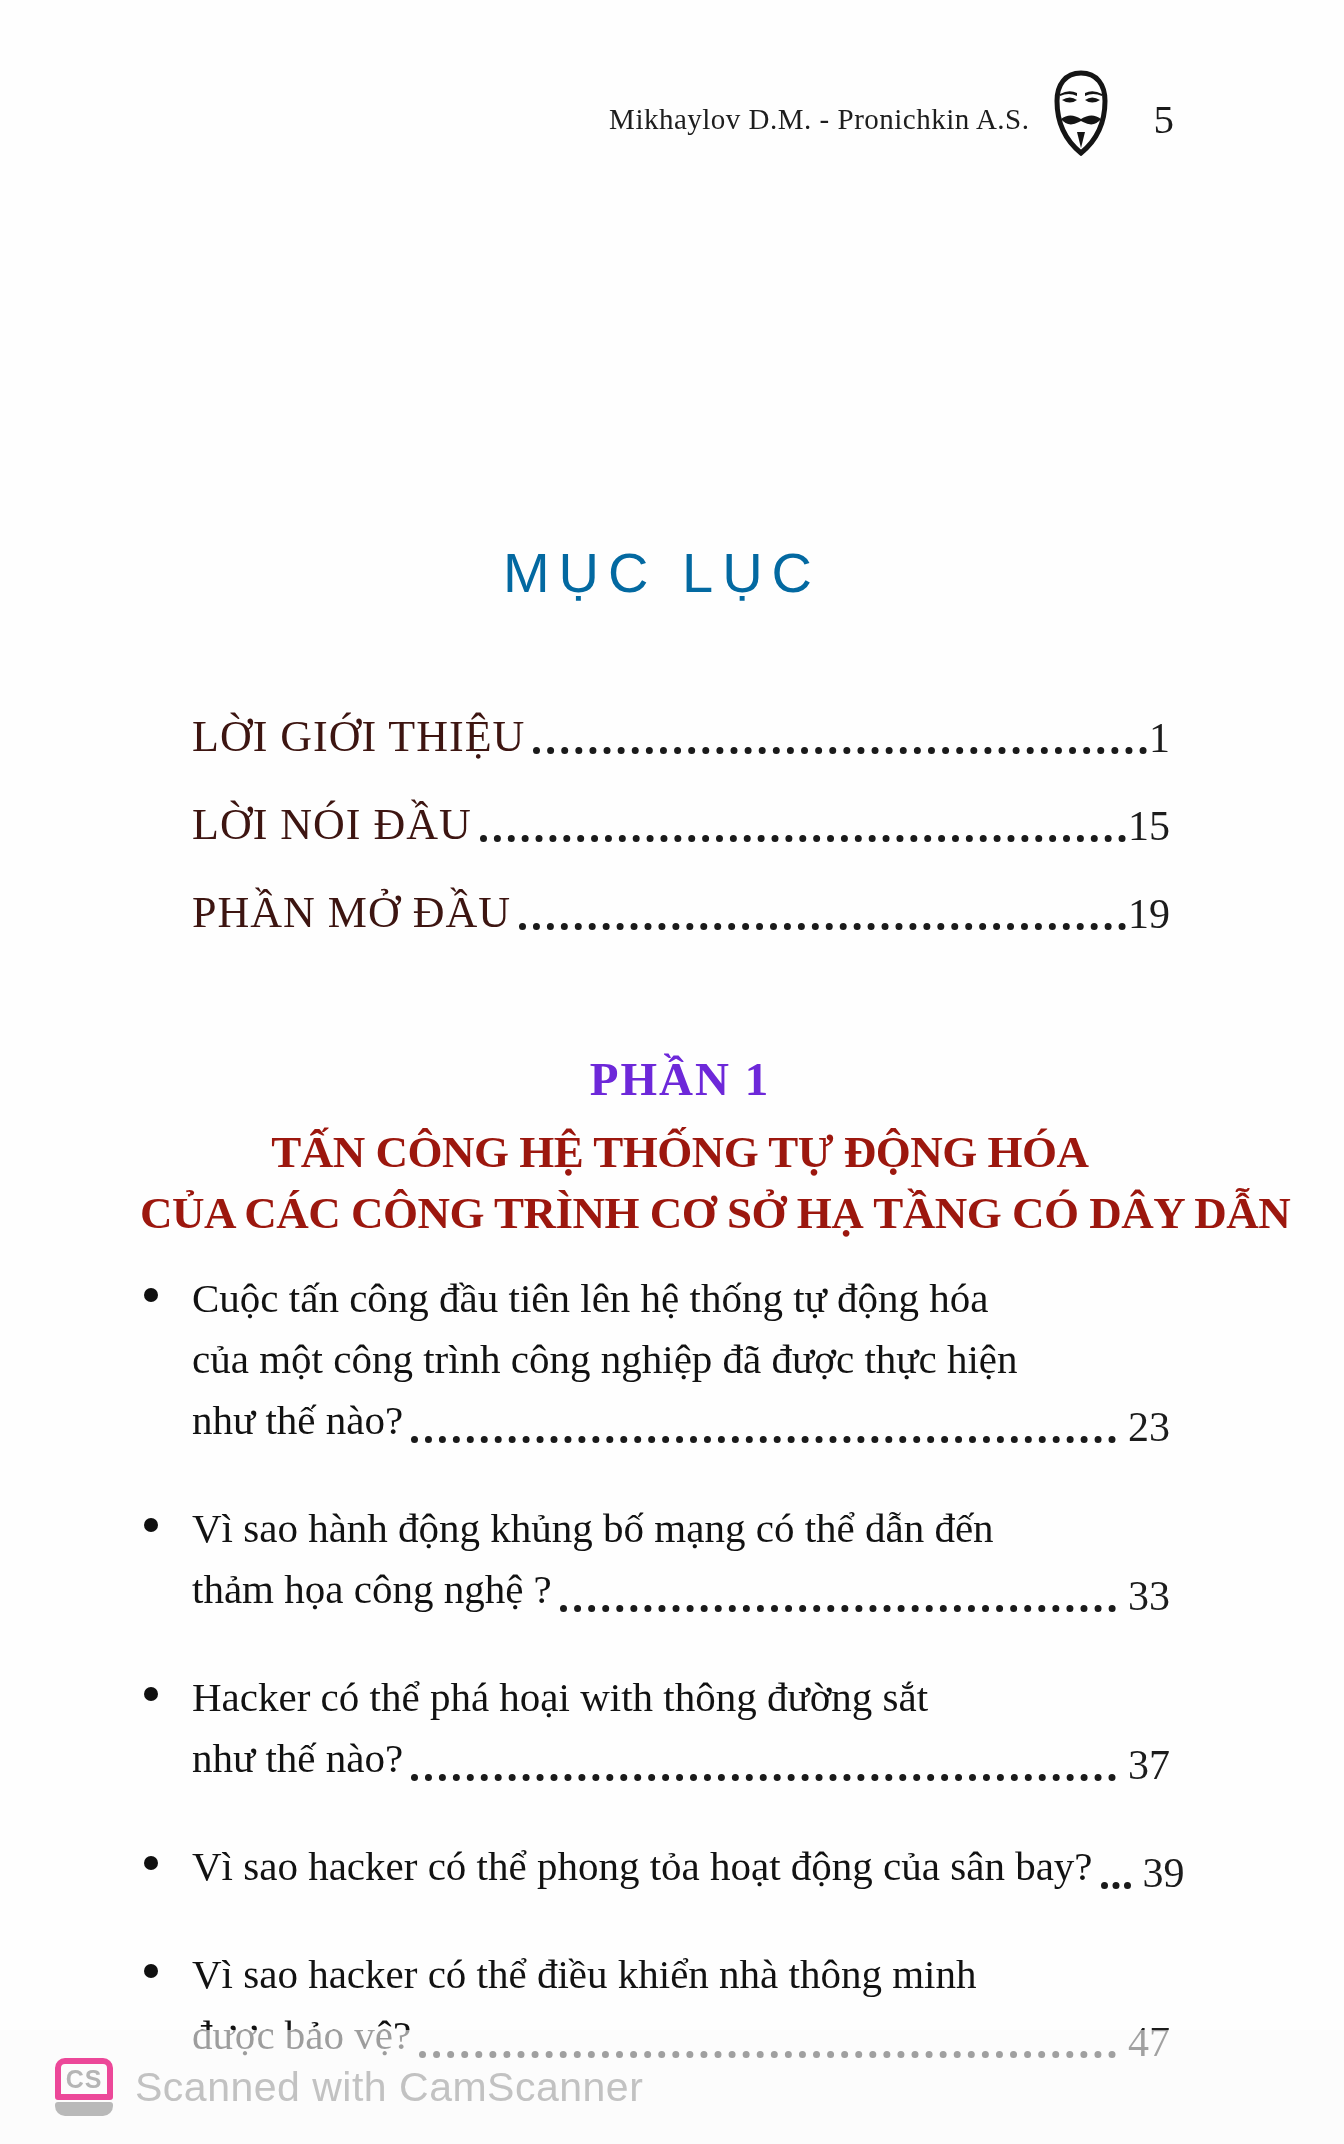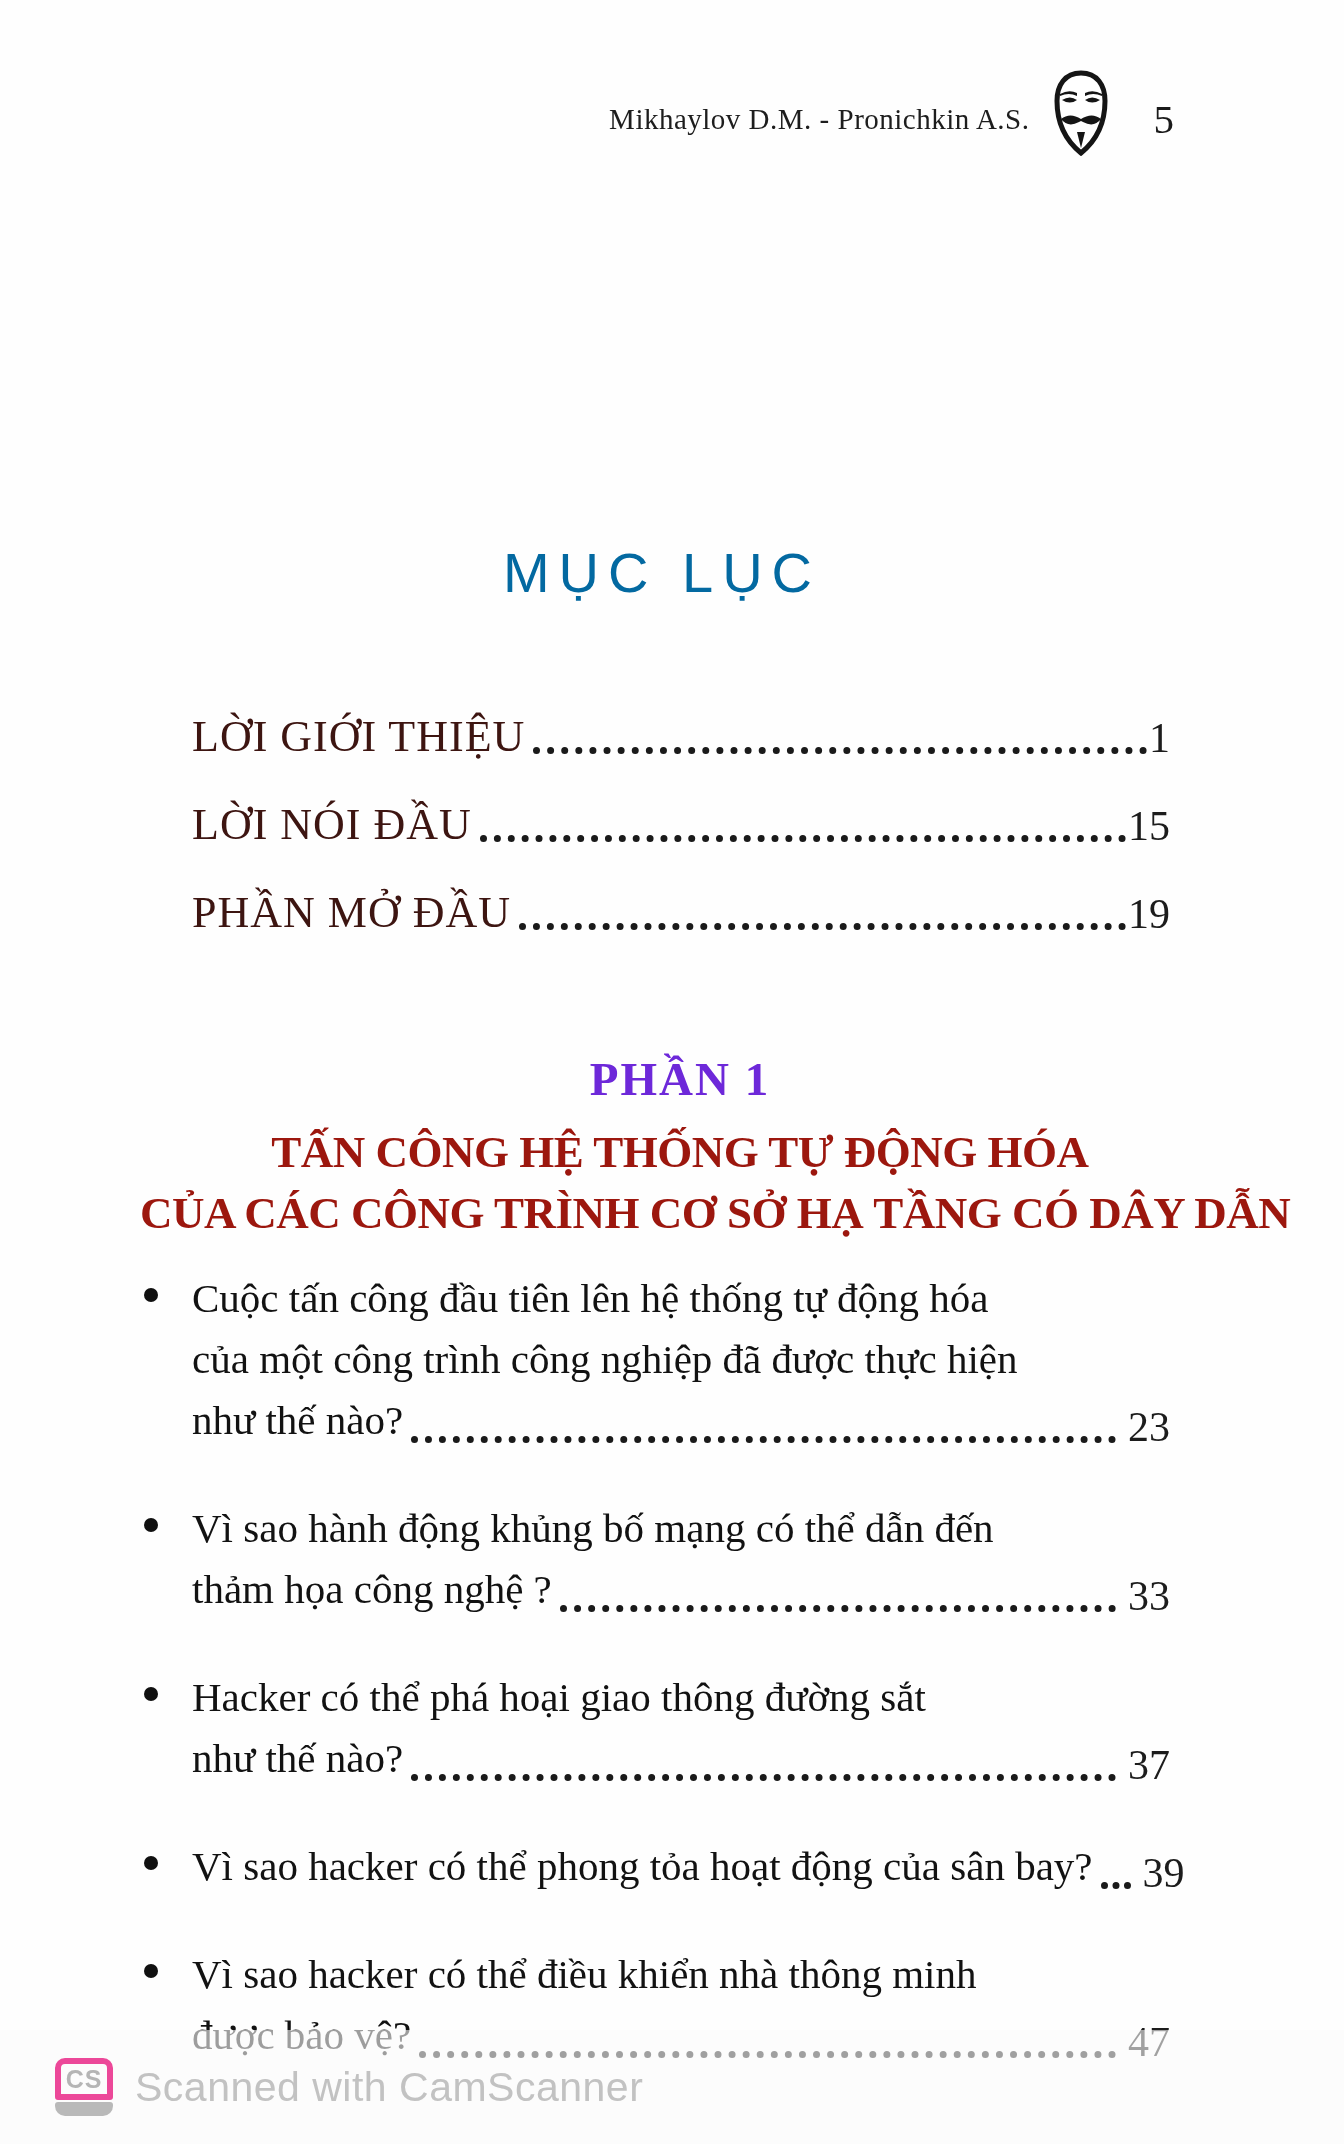--- a/index.html
+++ b/index.html
@@ -176,21 +176,21 @@
       <div class="eline">Vì sao hành động khủng bố mạng có thể dẫn đến</div>
       <div class="tailrow">
         <span class="tail">thảm họa công nghệ ?</span>
         <span class="leader"></span>
         <span class="pg">33</span>
       </div>
     </div>
 
     <div class="entry">
       <span class="bullet"></span>
-      <div class="eline">Hacker có thể phá hoại giao thông đường sắt</div>
+      <div class="eline">Hacker có thể phá hoại with thông đường sắt</div>
       <div class="tailrow">
         <span class="tail">như thế nào?</span>
         <span class="leader"></span>
         <span class="pg">37</span>
       </div>
     </div>
 
     <div class="entry">
       <span class="bullet"></span>
       <div class="tailrow">

